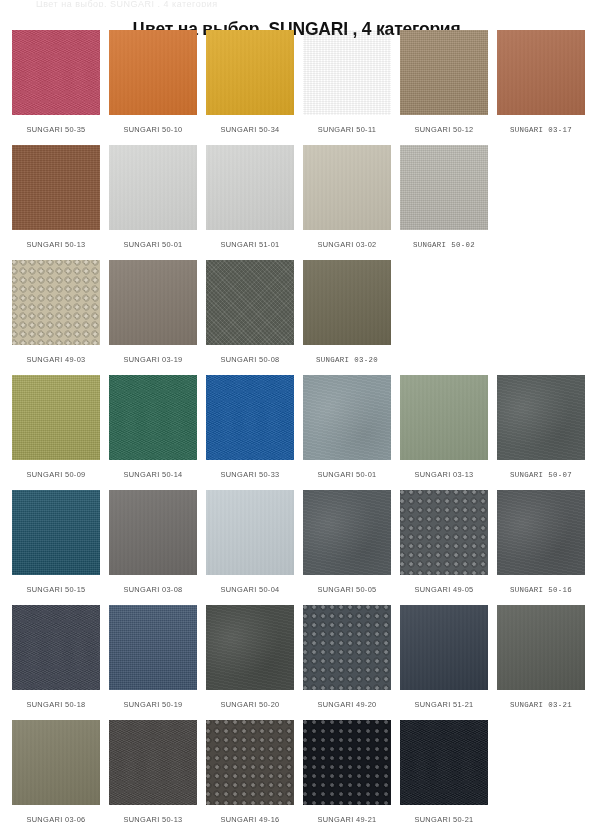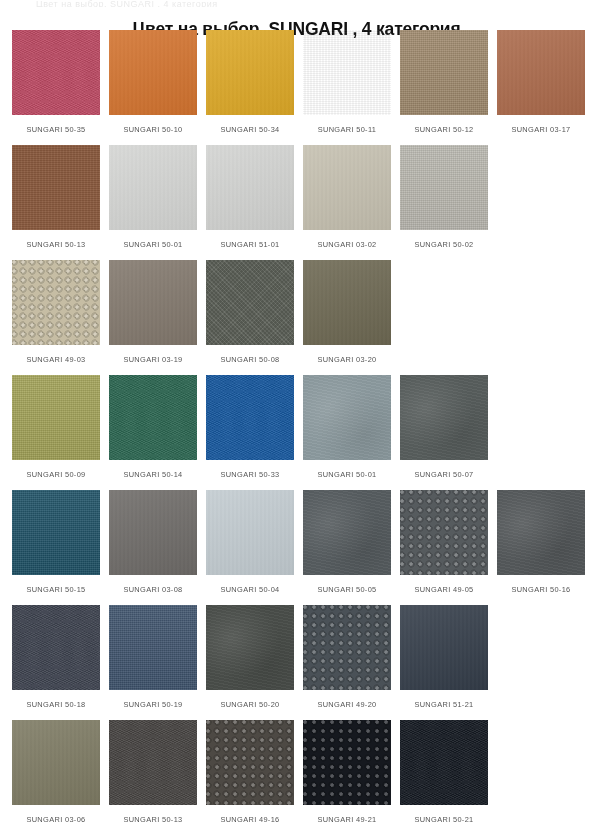--- a/index.html
+++ b/index.html
@@ -59,21 +59,21 @@
     display: flex;
     height: 115px;
   }
   .cell {
     width: 88px;
     margin-right: 9px;
     display: flex;
     flex-direction: column;
     align-items: center;
   }
-  .cell:last-child { margin-right: 16px; }
+  .cell:last-child { margin-right: 16px; font-family: Liberation Mono, monospace; }
   .cell.empty .swatch,
   .cell.empty .label { visibility: hidden; }
 
   .swatch {
     width: 88px;
     height: 85px;
     position: relative;
     overflow: hidden;
   }
   .swatch .tex {
@@ -255,20 +255,26 @@
           </div>
           <div class="label">SUNGARI 50-33</div>
         </div>
         <div class="cell">
           <div class="swatch" style="background: rgb(141, 155, 160);">
             <div class="tex t-vein"></div>
           </div>
           <div class="label">SUNGARI 50-01</div>
         </div>
         <div class="cell">
+          <div class="swatch" style="background: rgb(141, 154, 130);">
+            <div class="tex t-smooth"></div>
+          </div>
+          <div class="label">SUNGARI 03-13</div>
+        </div>
+        <div class="cell">
           <div class="swatch" style="background: rgb(88, 94, 93);">
             <div class="tex t-vein"></div>
           </div>
           <div class="label">SUNGARI 50-07</div>
         </div>
       </div>
       <div class="row">
         <div class="cell">
           <div class="swatch" style="background: rgb(29, 81, 102);">
             <div class="tex t-weave"></div>
@@ -329,20 +335,26 @@
           <div class="swatch" style="background: rgb(74, 81, 87);">
             <div class="tex t-pebble"></div>
           </div>
           <div class="label">SUNGARI 49-20</div>
         </div>
         <div class="cell">
           <div class="swatch" style="background: rgb(52, 61, 73);">
             <div class="tex t-smooth"></div>
           </div>
           <div class="label">SUNGARI 51-21</div>
+        </div>
+        <div class="cell">
+          <div class="swatch" style="background: rgb(88, 91, 85);">
+            <div class="tex t-smooth"></div>
+          </div>
+          <div class="label">SUNGARI 03-21</div>
         </div>
       </div>
       <div class="row">
         <div class="cell">
           <div class="swatch" style="background: rgb(125, 122, 99);">
             <div class="tex t-smooth"></div>
           </div>
           <div class="label">SUNGARI 03-06</div>
         </div>
         <div class="cell">

